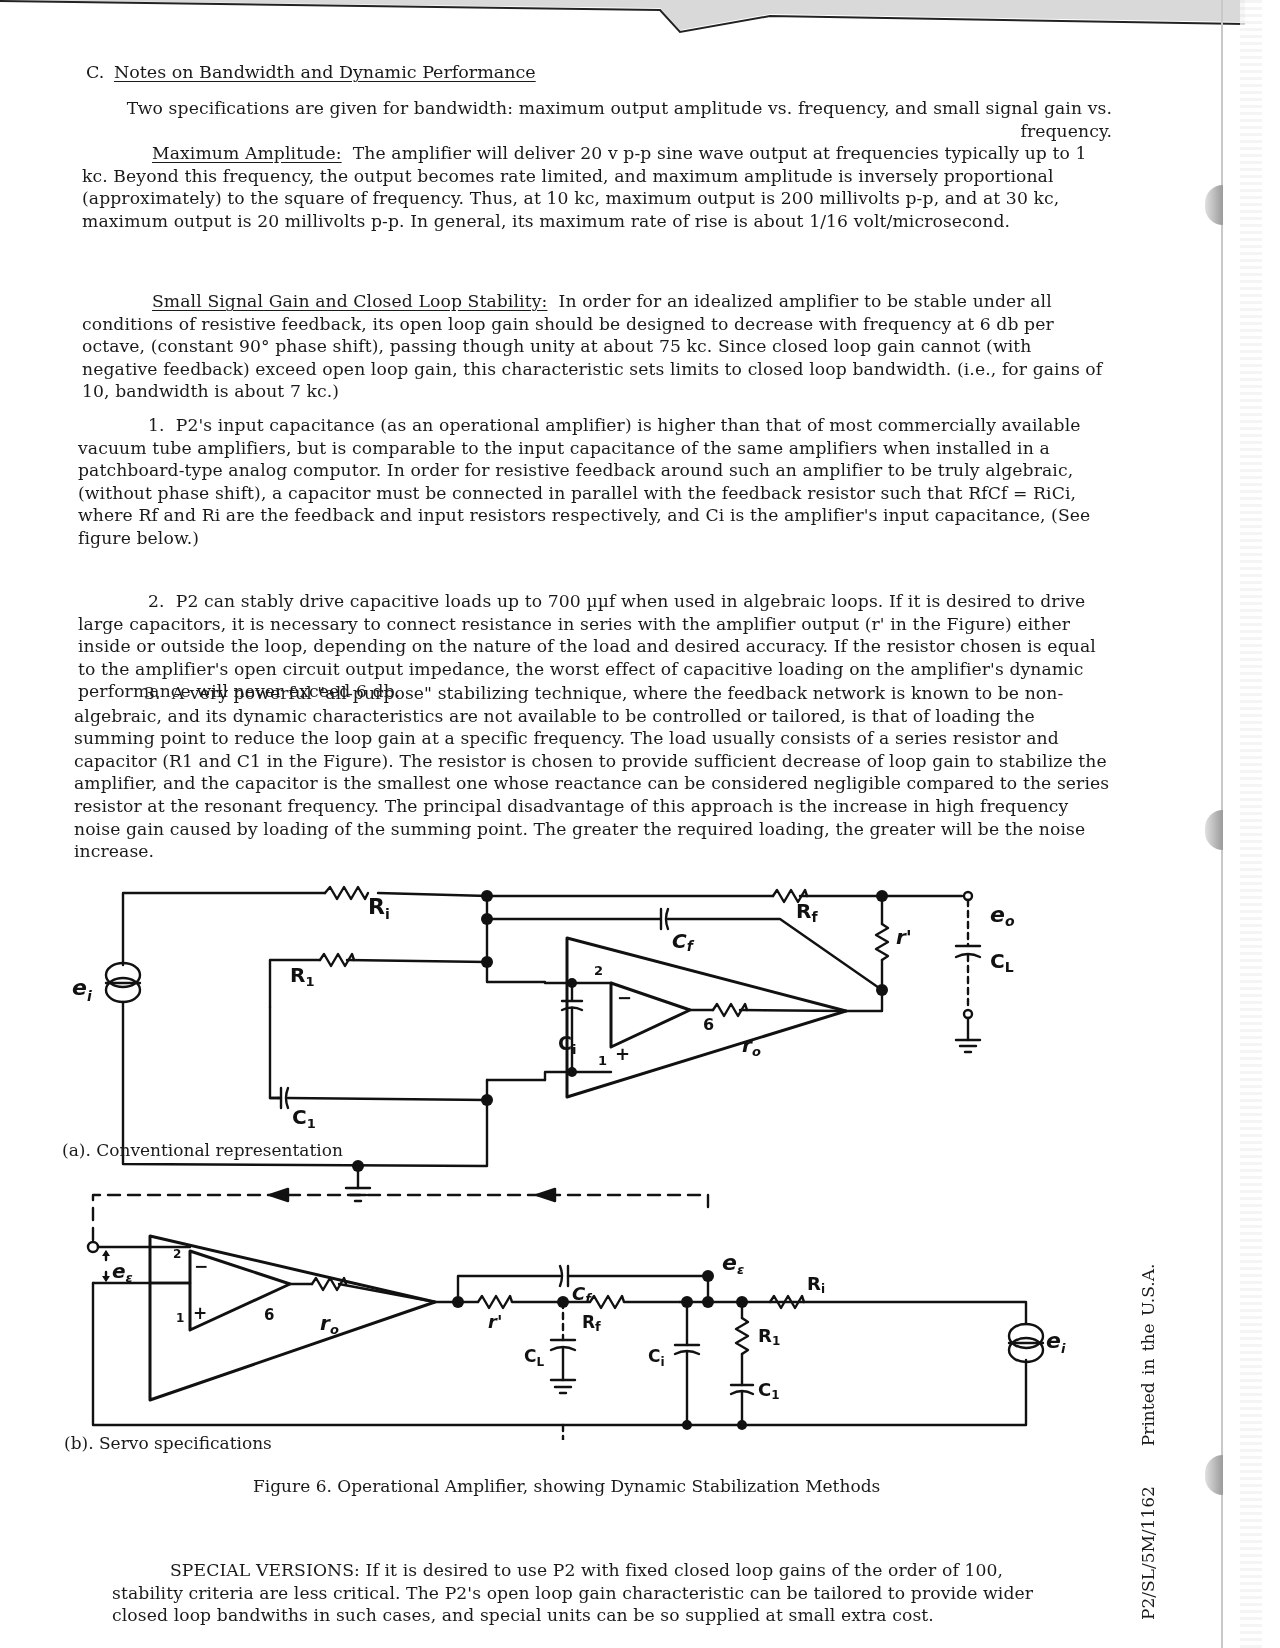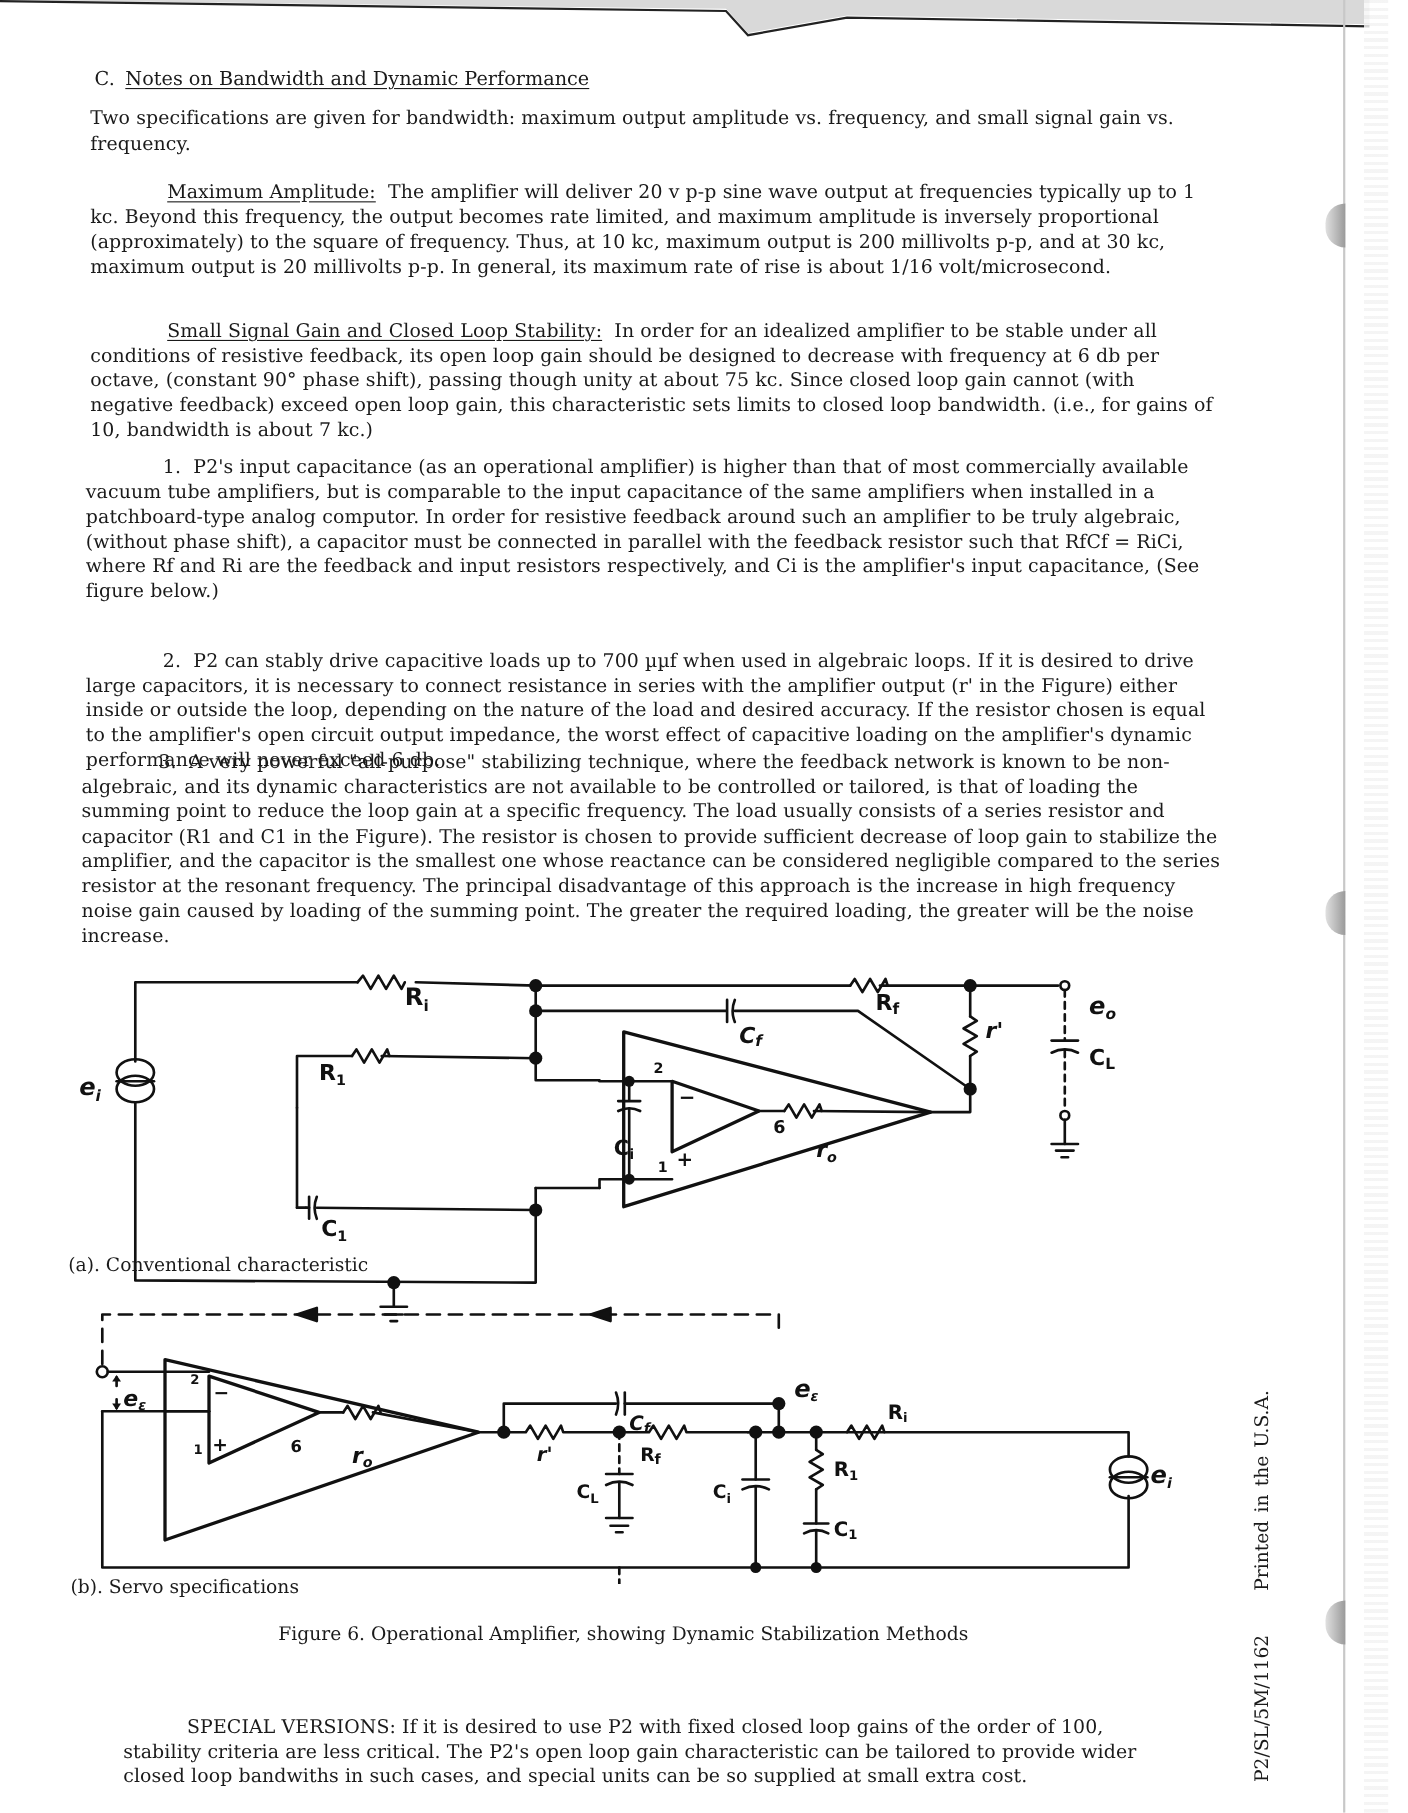--- a/index.html
+++ b/index.html
@@ -55,25 +55,25 @@
 <div class="right-noise"></div>
 <div class="punch-hole" style="top:185px"></div>
 <div class="punch-hole" style="top:810px"></div>
 <div class="punch-hole" style="top:1455px"></div>
 
 <div class="heading">
   <span>C.</span>
   <span class="u">Notes on Bandwidth and Dynamic Performance</span>
 </div>
 
-<div class="text-block" style="top:97px; width:1030px;">
+<div class="text-block" style="top:97px; width:1030px;text-align:right;">
   <p>Two specifications are given for bandwidth:  maximum output amplitude vs. frequency, and small signal gain vs. frequency.</p>
 </div>
 
-<div class="text-block" style="top:164px; width:1030px;">
+<div class="text-block" style="top:142px; width:1030px;">
   <p class="indent"><span class="u">Maximum Amplitude:</span>&nbsp; <span>The amplifier will deliver 20 v p-p sine wave output at frequencies typically up to 1 kc.  Beyond this frequency, the output becomes rate limited, and maximum amplitude is inversely proportional (approximately) to the square of frequency.  Thus, at 10 kc, maximum output is 200 millivolts p-p, and at 30 kc, maximum output is 20 millivolts p-p.  In general, its maximum rate of rise is about 1/16 volt/microsecond.</span></p>
 </div>
 
 <div class="text-block" style="top:290px; width:1030px;">
   <p class="indent"><span class="u">Small Signal Gain and Closed Loop Stability:</span>&nbsp; <span>In order for an idealized amplifier to be stable under all conditions of resistive feedback, its open loop gain should be designed to decrease with frequency at 6 db per octave, (constant 90° phase shift), passing though unity at about 75 kc.  Since closed loop gain cannot (with negative feedback) exceed open loop gain, this characteristic sets limits to closed loop bandwidth.  (i.e., for gains of 10, bandwidth is about 7 kc.)</span></p>
 </div>
 
 <div class="text-block" style="top:414px; left:78px; width:1030px;">
   <p class="indent"><span>1.</span>&nbsp; <span>P2's input capacitance (as an operational amplifier) is higher than that of most commercially available vacuum tube amplifiers, but is comparable to the input capacitance of the same amplifiers when installed in a patchboard-type analog computor.  In order for resistive feedback around such an amplifier to be truly algebraic, (without phase shift), a capacitor must be connected in parallel with the feedback resistor such that RfCf = RiCi, where Rf and Ri are the feedback and input resistors respectively, and Ci is the amplifier's input capacitance, (See figure below.)</span></p>
 </div>
@@ -269,21 +269,21 @@
     <text x="524" y="1362" font-size="17"><tspan>C</tspan><tspan font-size="12" dy="4">L</tspan></text>
     <text x="648" y="1362" font-size="17"><tspan>C</tspan><tspan font-size="12" dy="4">i</tspan></text>
     <text x="722" y="1270" font-style="italic" font-size="22"><tspan>e</tspan><tspan font-size="13" dy="4">ε</tspan></text>
     <text x="807" y="1290" font-size="18"><tspan>R</tspan><tspan font-size="12" dy="3">i</tspan></text>
     <text x="758" y="1342" font-size="18"><tspan>R</tspan><tspan font-size="12" dy="3">1</tspan></text>
     <text x="758" y="1396" font-size="18"><tspan>C</tspan><tspan font-size="12" dy="3">1</tspan></text>
     <text x="1046" y="1348" font-style="italic" font-size="22"><tspan>e</tspan><tspan font-size="13" dy="5">i</tspan></text>
   </g>
 </svg>
 
-<div class="caption" style="left:62px; top:1140px;">(a).  Conventional characteristic</div>
+<div class="caption" style="left:62px; top:1140px;">(a).  Conventional representation</div>
 <div class="caption" style="left:64px; top:1433px;">(b).  Servo specifications</div>
 <div class="caption" style="left:253px; top:1476px;">Figure 6.  Operational Amplifier, showing Dynamic Stabilization Methods</div>
 
 <div class="text-block" style="top:1559px; left:112px; width:960px;">
   <p class="indent" style="text-indent:58px;"><span>SPECIAL  VERSIONS:</span> <span>If it is desired to use P2 with fixed closed loop gains of the order of 100, stability criteria are less critical.  The P2's open loop gain characteristic can be tailored to provide wider closed loop bandwiths in such cases, and special units can be so supplied at small extra cost.</span></p>
 </div>
 
 <div class="side-text">
   <span>P2/SL/5M/1162</span><span>Printed in the U.S.A.</span>
 </div>

